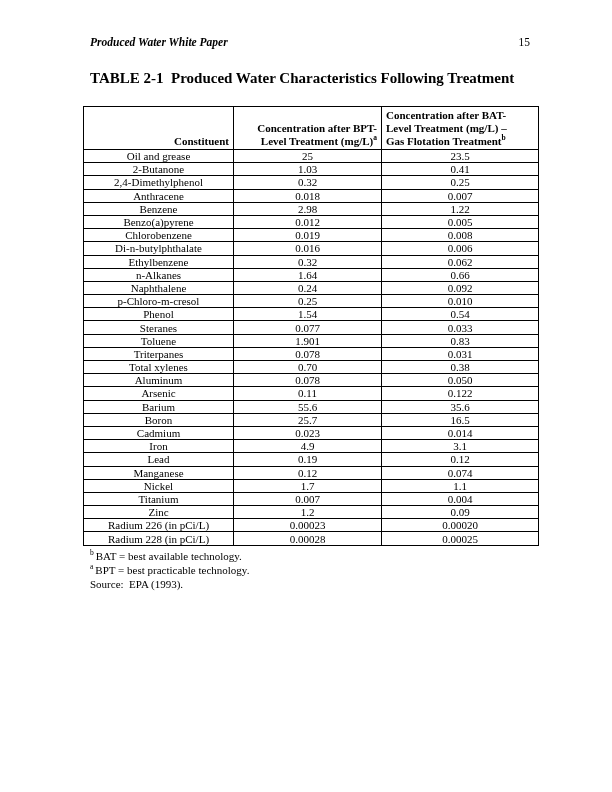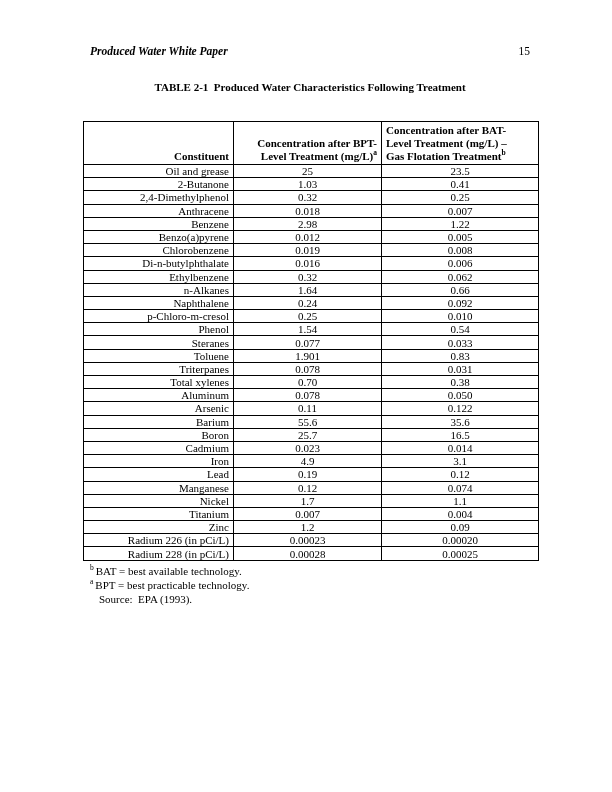--- a/index.html
+++ b/index.html
@@ -9,44 +9,43 @@
     color: #000000;
     font-family: "Liberation Serif", serif;
   }
   .page {
     position: relative;
     width: 612px;
     height: 607px;
     background: #ffffff;
     overflow: hidden;
     box-sizing: border-box;
-    padding: 44px 82px 0 83px;
+    padding: 35px 82px 0 83px;
   }
   .running-header {
     display: flex;
     justify-content: space-between;
     align-items: baseline;
     margin-left: 7px;
     font-size: 11.5px;
     line-height: 14px;
   }
   .header-title {
     font-weight: bold;
     font-style: italic;
   }
   .page-number {
     font-style: normal;
   }
   .table-title {
-    margin: 22px 0 27px 7px;
+    margin: 22px 0 21px 7px;
     font-weight: bold;
-    font-size: 11px;
+    font-size: 15px;
     line-height: 14px;
     white-space: pre-wrap;
-    text-align: center;
   }
   table.data-table {
     border-collapse: collapse;
     width: 455px;
     table-layout: fixed;
   }
   table.data-table th,
   table.data-table td {
     border: 1px solid #000000;
     font-size: 11px;
@@ -61,33 +60,33 @@
   th.th-constituent { width: 150px; text-align: right; }
   th.th-bpt        { width: 148px; text-align: right; }
   th.th-bat        { width: 157px; text-align: left; }
   table.data-table td {
     height: 13.2px;
     line-height: 12px;
     padding: 0 4px;
     overflow: hidden;
     white-space: nowrap;
   }
-  td.col-name { text-align: right; }
+  td.col-name { text-align: center; }
   td.col-val  { text-align: center; }
   sup {
     font-size: 7.5px;
     line-height: 0;
   }
   .footnotes {
     margin: 3px 0 0 7px;
     font-size: 11px;
     line-height: 14px;
   }
   .footnote sup { margin-right: 2px; }
-  .source-line { white-space: pre-wrap; margin-left: 9px; }
+  .source-line { white-space: pre-wrap; }
 </style>
 </head>
 <body>
 
 <div class="page">
 
   <div class="running-header">
     <span class="header-title">Produced Water White Paper</span>
     <span class="page-number">15</span>
   </div>

